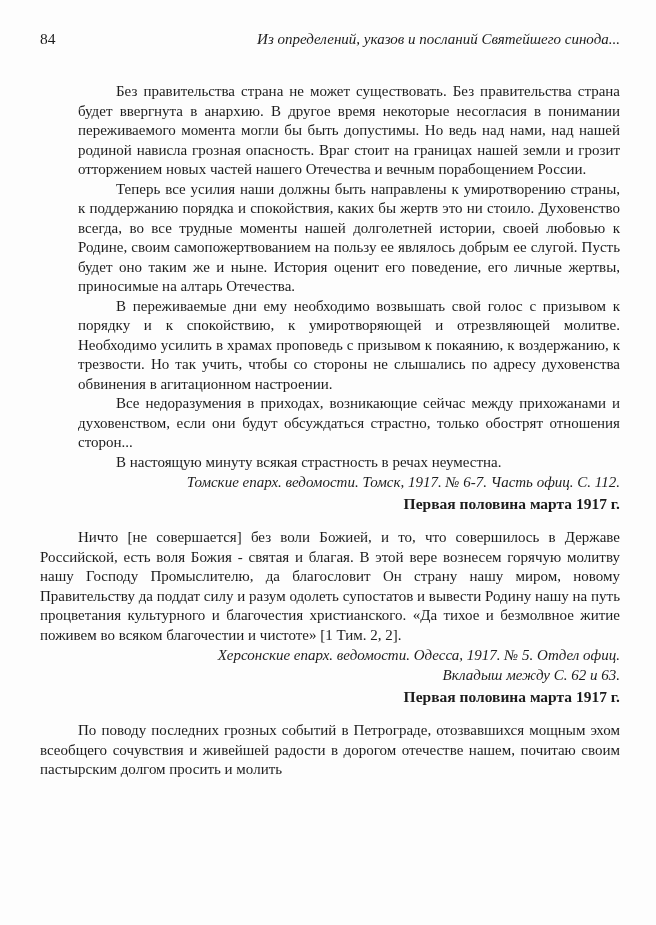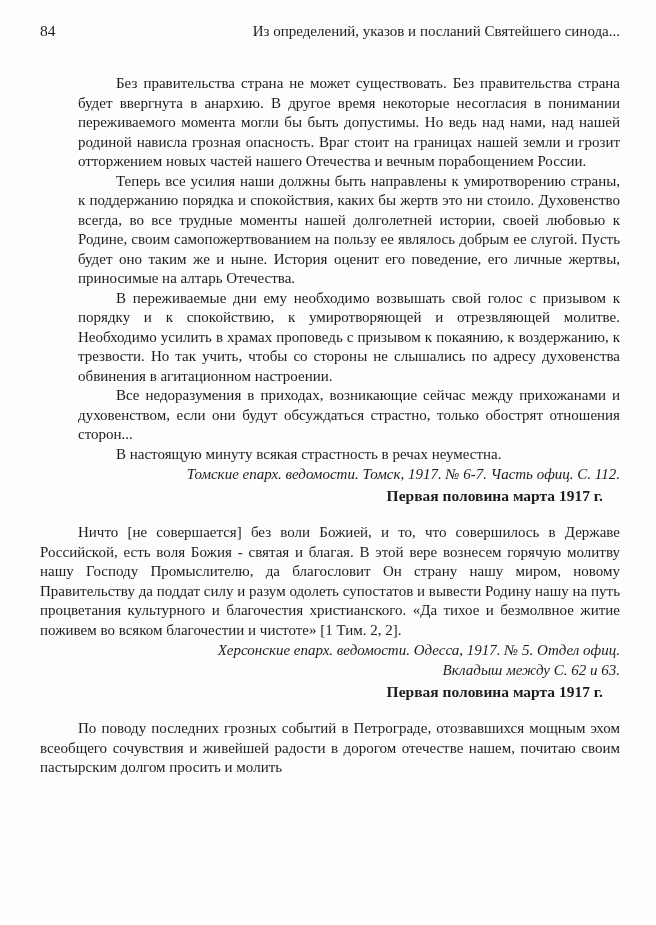--- a/index.html
+++ b/index.html
@@ -9,34 +9,35 @@
   }
   .page {
     position: relative;
     width: 656px;
     height: 925px;
     margin: 0 auto;
     background: #fdfdfd;
     color: #1c1c1c;
     font-family: "Liberation Serif", "DejaVu Serif", serif;
     box-sizing: border-box;
-    padding: 22px 36px 0 40px;
+    padding: 30px 36px 0 40px;
     overflow: hidden;
   }
   .running-head {
     display: flex;
     justify-content: space-between;
     align-items: baseline;
     font-size: 15px;
   }
   .page-num {
     font-size: 15.5px;
   }
   .run-title {
     text-align: center;
+    font-style: italic;
   }
   .body-text {
     margin-top: 34px;
     margin-left: 38px;
   }
   p.para {
     margin: 0;
     font-size: 15px;
     line-height: 19.5px;
     text-align: justify;
@@ -53,21 +54,21 @@
   .doc-heading {
     margin: 0;
     margin-top: 22px;
     font-size: 15.5px;
     line-height: 20px;
     font-weight: bold;
     text-align: justify;
     text-indent: 38px;
   }
   .doc-date {
-    margin: 17px;
+    margin: 0;
     margin-top: 2px;
     font-size: 15.5px;
     line-height: 20px;
     font-weight: bold;
     text-align: right;
   }
   .doc-body {
     margin-top: 14px;
   }
 </style>

